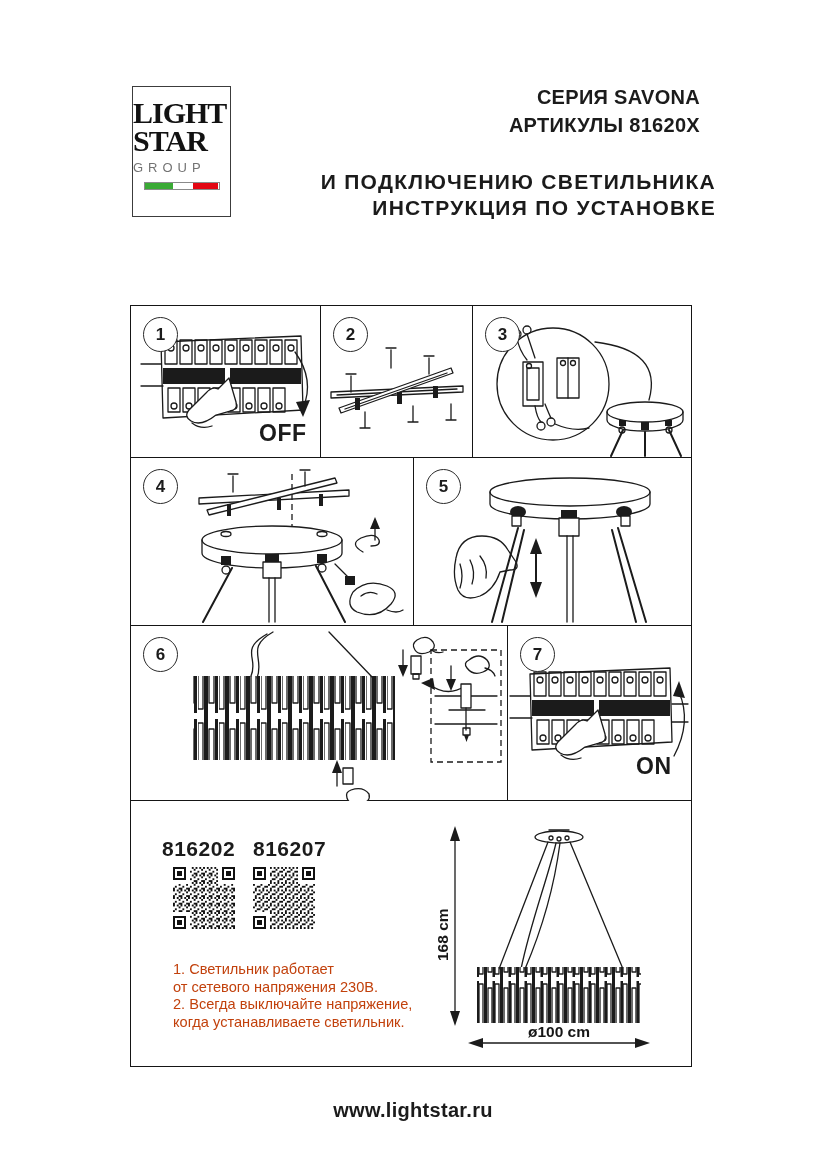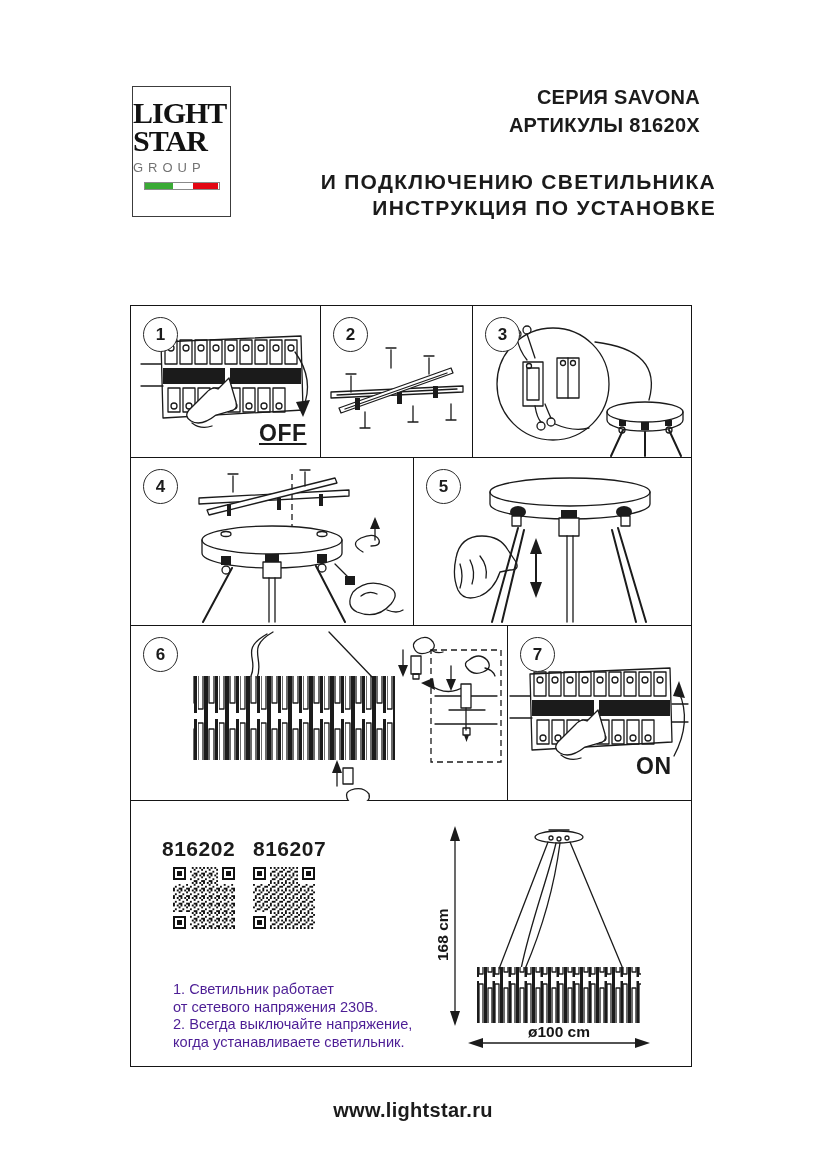--- a/index.html
+++ b/index.html
@@ -22,21 +22,21 @@
   .stepnum{position:absolute;left:12px;top:11px;width:33px;height:33px;border:1.8px solid #2a2a2a;border-radius:50%;display:flex;align-items:center;justify-content:center;font-size:17px;font-weight:700;background:#fff;z-index:2;}
   .switch-label{position:absolute;font-weight:700;font-size:23px;letter-spacing:.5px;z-index:2;}
   svg{overflow:visible;}
   .ln{stroke:#1b1b1b;fill:none;stroke-width:1.3;stroke-linecap:round;stroke-linejoin:round;}
   .lw{stroke:#1b1b1b;fill:none;stroke-width:2;stroke-linecap:round;}
   .fillb{fill:#1b1b1b;stroke:none;}
   .wh{fill:#fff;stroke:#1b1b1b;stroke-width:1.3;stroke-linejoin:round;}
   .dash{stroke:#1b1b1b;fill:none;stroke-width:1.3;stroke-dasharray:6 4;}
   
   .article-code{position:absolute;font-weight:700;font-size:21px;letter-spacing:.5px;}
-  .notes{position:absolute;left:42px;top:160px;width:275px;font-size:14.6px;line-height:17.6px;color:#4c1d95;margin-top:20px;}
+  .notes{position:absolute;left:42px;top:160px;width:275px;font-size:14.6px;line-height:17.6px;color:#c2410c;}
   .svgtext{font-family:"Liberation Sans",sans-serif;font-weight:700;font-size:15.5px;fill:#161616;}
   
   .footer{left:0;top:1099px;width:826px;text-align:center;font-weight:700;font-size:20px;letter-spacing:.3px;}
 </style>
 </head>
 <body>
 
 <svg width="0" height="0" style="position:absolute">
   <defs>
     <pattern id="fr6" width="21" height="84" patternUnits="userSpaceOnUse">
@@ -139,21 +139,21 @@
 
 <div class="abs grid">
 
   <div class="panel br bb" style="left:0;top:0;width:190px;height:152px;">
     <div class="stepnum">1</div>
     <svg class="abs" style="left:4px;top:16px;" width="184" height="134" viewBox="0 0 184 134">
       <use href="#brk"></use>
       <path class="ln" d="M160,30 Q180,58 168,86"></path>
       <polygon class="fillb" points="161,80 175,78 168,95"></polygon>
     </svg>
-    <div class="switch-label" style="left:128px;top:114px;text-decoration:underline;">OFF</div>
+    <div class="switch-label" style="left:128px;top:114px;">OFF</div>
   </div>
 
   <div class="panel br bb" style="left:190px;top:0;width:152px;height:152px;">
     <div class="stepnum">2</div>
     <svg class="abs" style="left:4px;top:28px;" width="144" height="112" viewBox="0 0 144 112">
       <polygon class="wh" points="6,58 138,52 138,58 6,64"></polygon>
       <path class="ln" d="M12,61 L132,55"></path>
       <polygon class="wh" points="14,74 126,34 128,39 16,79"></polygon>
       <path class="ln" d="M20,75 L122,39"></path>
       <g class="ln">

